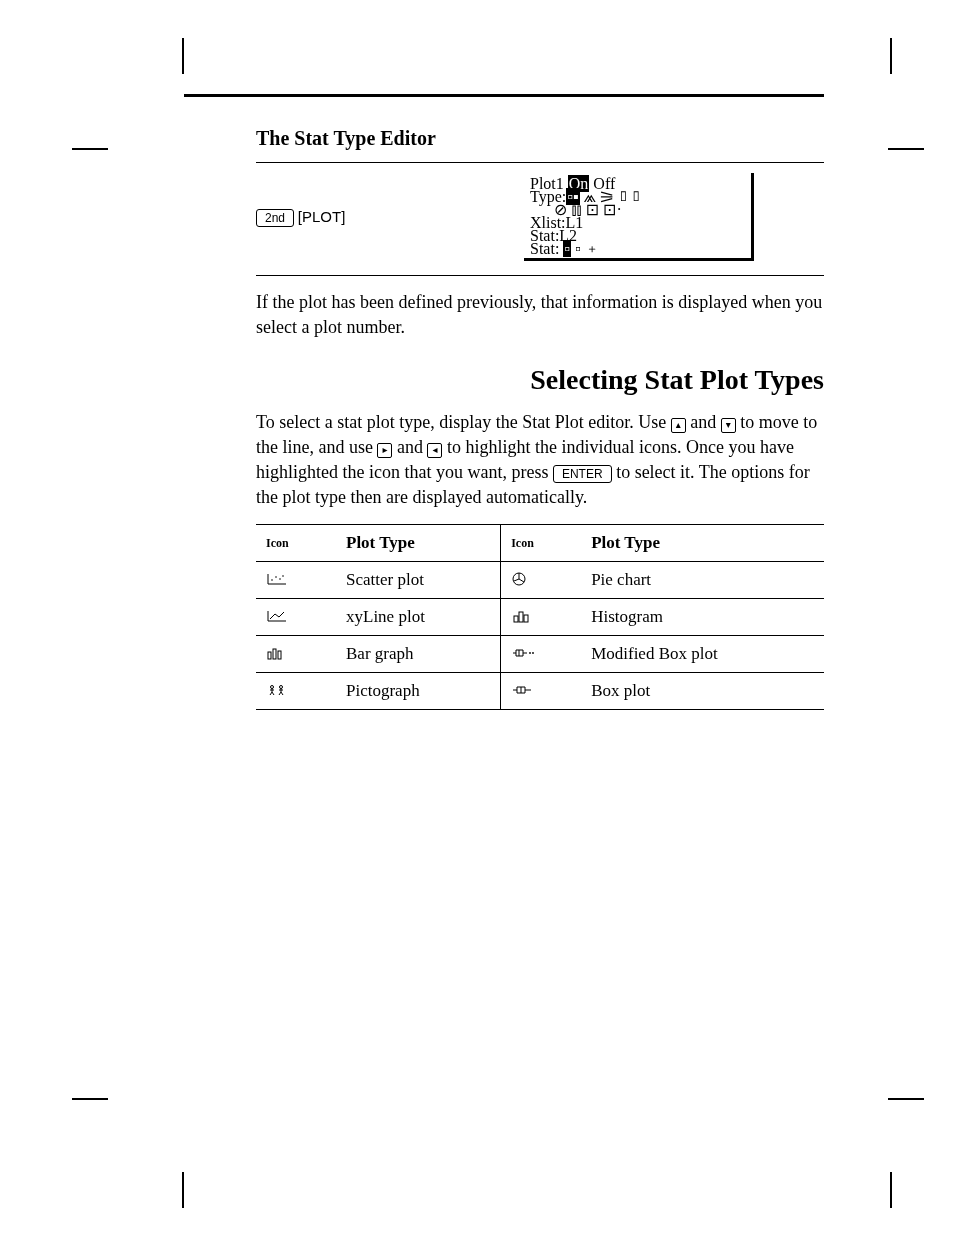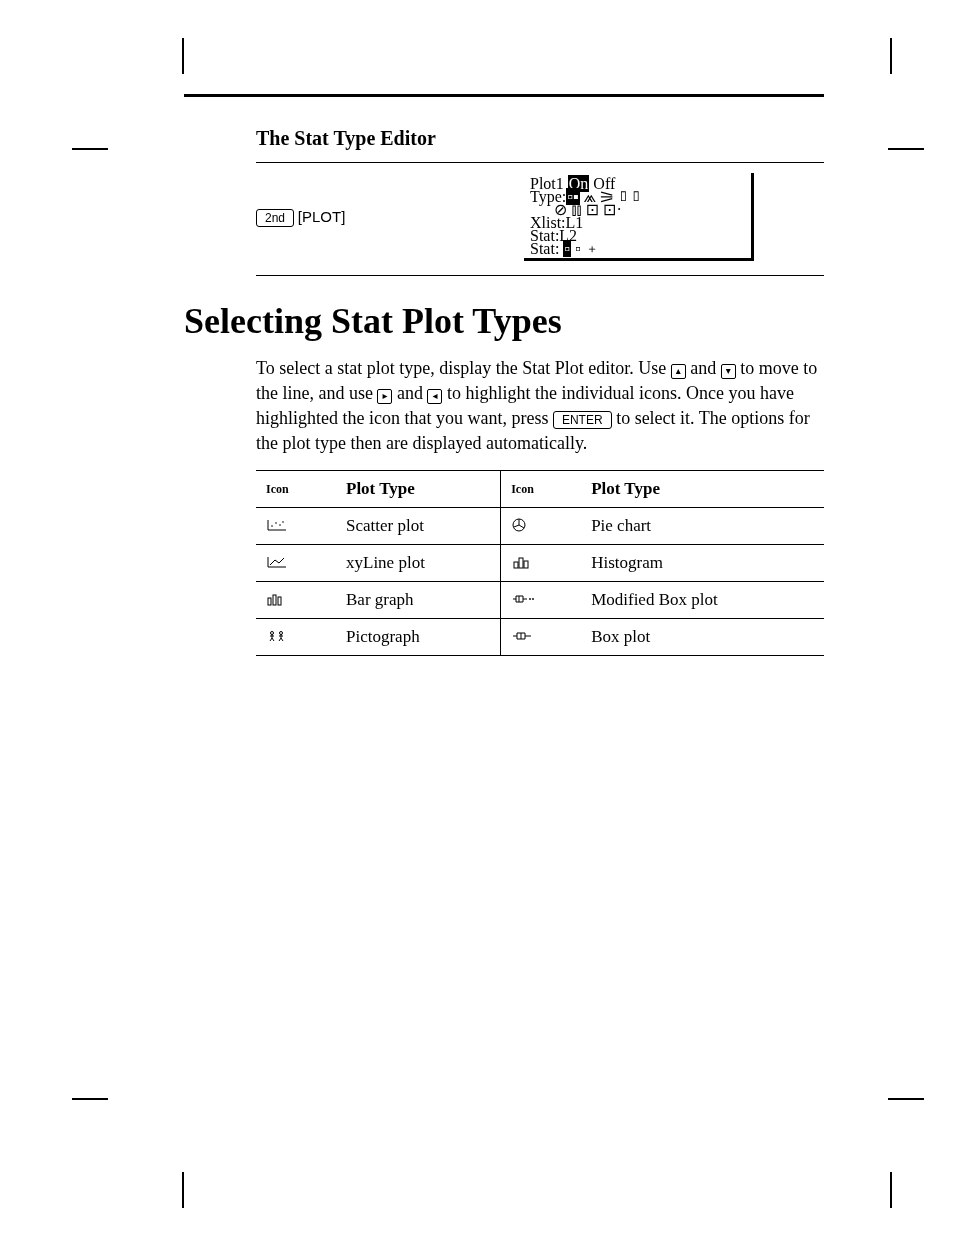--- a/index.html
+++ b/index.html
@@ -14,21 +14,21 @@
   .content{
     position:absolute;left:184px;top:90px;width:640px;
   }
   .runner{
     text-align:right;font-size:16px;padding-bottom:6px;
   }
   .pgnum{font-weight:700;font-size:24px;margin-left:10px;}
   .thick-rule{height:3px;background:#000;margin-top:4px;margin-bottom:30px;}
   .indent{margin-left:72px;}
   .h3{font-family:"Comic Sans MS","Segoe Script",cursive;font-weight:700;font-size:20px;margin:8px 0 12px;}
-  .h2{font-family:"Comic Sans MS","Segoe Script",cursive;font-weight:700;font-size:36px;margin:24px 0 12px;}
+  .h2{font-family:"Comic Sans MS","Segoe Script",cursive;font-weight:700;font-size:28px;margin:24px 0 12px;text-align:right;}
   .thin-rule{height:1px;background:#000;}
   .editor-box{display:flex;align-items:center;margin:10px 0 14px;}
   .editor-keys{flex:0 0 160px;font-size:15px;}
   .key{display:inline-block;border:1px solid #000;border-radius:3px;padding:0 8px;font-family:Arial,Helvetica,sans-serif;font-size:12px;line-height:16px;}
   .brk{font-family:Arial,Helvetica,sans-serif;font-size:15px;}
   .screen{
     width:230px;height:88px;border:1px solid #000;border-left:none;border-top:none;border-bottom:none;
     border-right:3px solid #000;
     position:relative;box-sizing:border-box;
     font-family:Liberation Serif, serif;font-size:16px;line-height:13px;
@@ -77,20 +77,21 @@
         <div class="screen"><span>Plot1 </span><span class="scr-inv">On</span><span> Off</span>
 <span>Type:</span><span class="scr-inv">▫▪</span> ⩕ ⚞ ▯▯
       ⊘ ⫾⫾ ⊡ ⊡·
 <span>Xlist:L1</span>
 <span>Stat:L2</span>
 <span>Stat: </span><span class="scr-inv">▫</span><span> ▫ ﹢</span><div class="bb"></div></div>
       </div>
 
       <div class="thin-rule"></div>
 
+      <p class="body">If the plot has been defined previously, that information is displayed when you select a plot number.</p>
     </div>
 
     <div class="h2">Selecting Stat Plot Types</div>
 
     <div class="indent">
       <p class="body">
         <span>To select a stat plot type, display the Stat Plot editor. Use </span><span class="ksmall">▴</span><span> and </span><span class="ksmall">▾</span><span> to move to the </span><span> line, and use </span><span class="ksmall">▸</span><span> and </span><span class="ksmall">◂</span><span> to highlight the individual </span><span> icons. Once you have highlighted the icon that you want, press </span><span class="key">ENTER</span><span> to select it. The options for the plot type then are displayed automatically.</span>
       </p>
 
       <table class="tbl">

